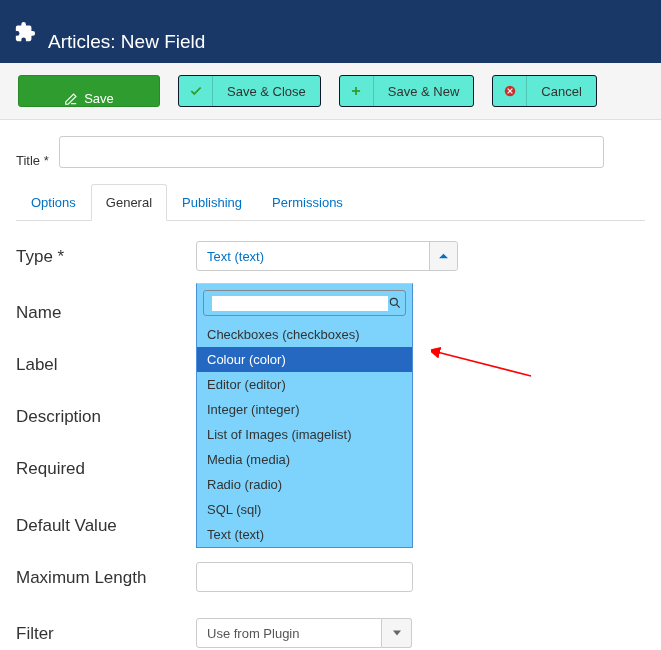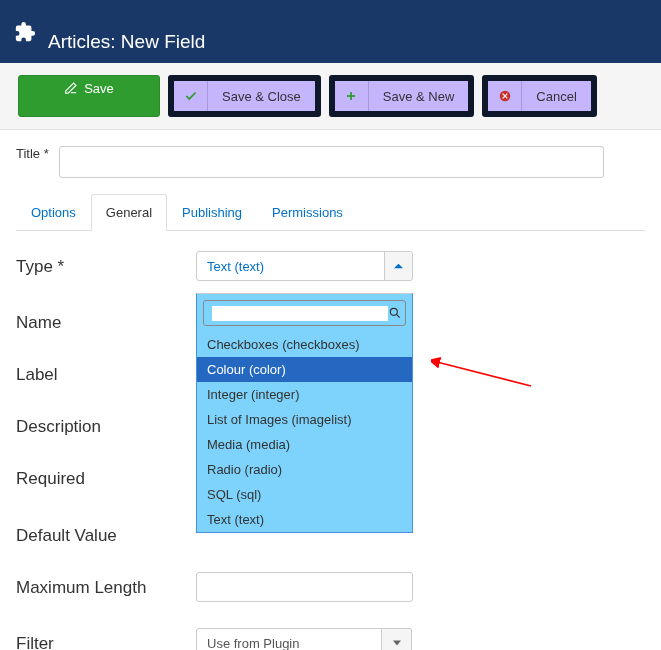--- a/index.html
+++ b/index.html
@@ -3,35 +3,35 @@
 <meta charset="utf-8">
 <style>
   * { box-sizing: border-box; margin: 0; padding: 0; }
   body { font-family: Arial, Helvetica, sans-serif; font-size: 13px; color: #333; background: #fff; width: 661px; }
   .header { background: #1a3867; color: #fff; padding: 10px 14px; display: flex; align-items: center; gap: 12px; }
   .header .icon { width: 22px; height: 22px; display:inline-block; }
   .header h1 { font-size: 19px; font-weight: normal; margin-top: 21px; }
   .toolbar { background: #f5f5f5; border-bottom: 1px solid #e0e0e0; padding: 12px 18px; display: flex; gap: 8px; }
   .btn { display: inline-flex; align-items: center; border-radius: 3px; cursor: pointer; font-size: 13px; }
   .btn-green { background: #2f9c2f; color: #fff; border: 1px solid #288a28; }
-  .btn-white { background: #c4b5fd; border: 6px solid #0f172a; color: #333; }
+  .btn-white { background: #5eead4; border: 1px solid #0f172a; color: #333; margin-left: 10px; }
   .btn .iconbox { width: 34px; height: 30px; display: flex; align-items: center; justify-content: center; border-right: 1px solid rgba(0,0,0,0.15); }
   .btn .lbl { padding: 0 14px; height: 30px; display:flex; align-items:center; }
-  .btn-green .whole { display:flex; align-items:flex-start; justify-content:center; width: 140px; height:30px; gap:6px;}
+  .btn-green .whole { display:flex; align-items:flex-end; justify-content:center; width: 140px; height:30px; gap:6px;}
   .form-area { padding: 16px 16px 30px 16px; }
-  .title-row { display: flex; align-items: flex-start; gap: 10px; margin-bottom: 16px; }
+  .title-row { display: flex; align-items: flex-end; gap: 10px; margin-bottom: 16px; }
   .title-row label { font-size: 13px; }
   .title-input { flex: 1; max-width: 545px; height: 32px; border: 1px solid #ccc; border-radius: 3px; padding: 0 8px; font-size: 13px; }
   .tabs { border-bottom: 1px solid #ddd; display: flex; }
   .tab { padding: 10px 14px; color: #0071c5; cursor: pointer; border: 1px solid transparent; border-bottom: none; margin-bottom: -1px; }
   .tab.active { color: #333; border-color: #ddd; border-bottom: 1px solid #fff; border-radius: 3px 3px 0 0; background: #fff; }
   .fields { padding-top: 20px; position: relative; }
   .field-row { display: flex; align-items: flex-start; margin-bottom: 26px; }
   .field-label { width: 180px; font-size: 17px; padding-top: 6px; }
-  .select-wrap { position: relative; width: 217px; border-radius: 10px; }
+  .select-wrap { position: relative; width: 262px; border-radius: 10px; }
   .select-display { display: flex; border: 1px solid #ccc; border-radius: 3px; height: 30px; }
   .select-display .val { flex:1; padding: 0 10px; display:flex; align-items:center; color:#0071c5; }
   .select-display .caret { width: 28px; border-left: 1px solid #ccc; background:#f5f5f5; display:flex; align-items:center; justify-content:center; border-radius: 0 3px 3px 0;}
   .dropdown { position: absolute; top: 42px; left: 0; width: 217px; background: #7dd3fc; border: 1px solid #4a90d9; border-top: 1px solid #ccc; z-index: 10; }
   .dd-search { padding: 6px; }
   .dd-search-inner { border: 1px solid #888; border-radius: 3px; height: 26px; display:flex; align-items:center; padding: 0 6px 0 8px; }
   .dd-search-inner input { border:none; outline:none; flex:1; font-size:13px; }
   .dd-list { max-height: 230px; overflow-y: auto; }
   .dd-item { padding: 5px 10px; cursor: pointer; }
   .dd-item.selected { background: #2468c2; color: #fff; }
@@ -133,20 +133,21 @@
                 <svg width="14" height="14" viewBox="0 0 24 24" fill="none" stroke="#333" stroke-width="2">
                     <circle cx="10" cy="10" r="6"></circle>
                     <line x1="20" y1="20" x2="14.5" y2="14.5"></line>
                   </svg>
               </span>
             </div>
           </div>
           <div class="dd-list" id="dd-list">
               <div class="dd-item">Checkboxes (checkboxes)</div>
               <div class="dd-item selected">Colour (color)</div>
+              <div class="dd-item">Editor (editor)</div>
               <div class="dd-item">Integer (integer)</div>
               <div class="dd-item">List of Images (imagelist)</div>
               <div class="dd-item">Media (media)</div>
               <div class="dd-item">Radio (radio)</div>
               <div class="dd-item">SQL (sql)</div>
               <div class="dd-item">Text (text)</div>
             </div>
         </div>
       </div>
     </div>

